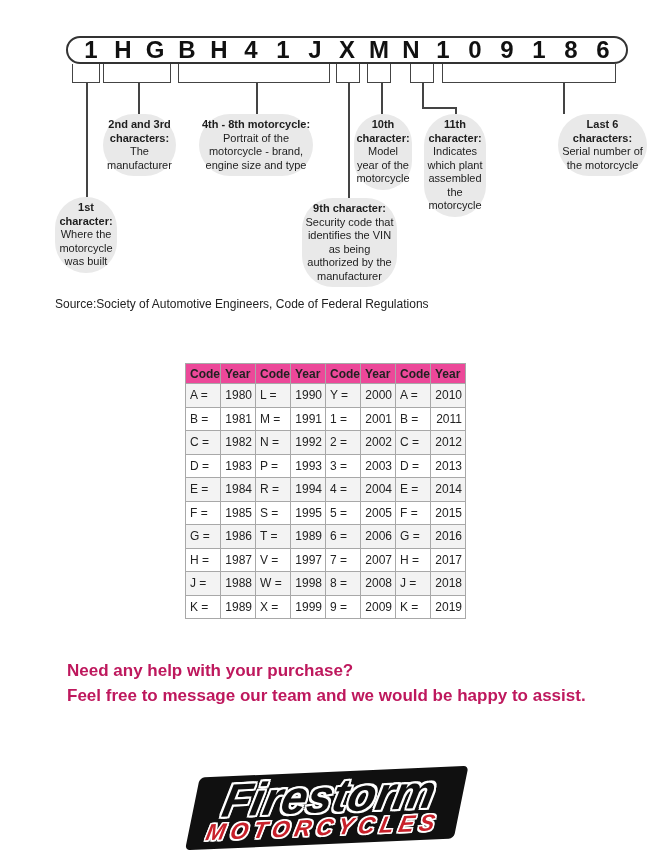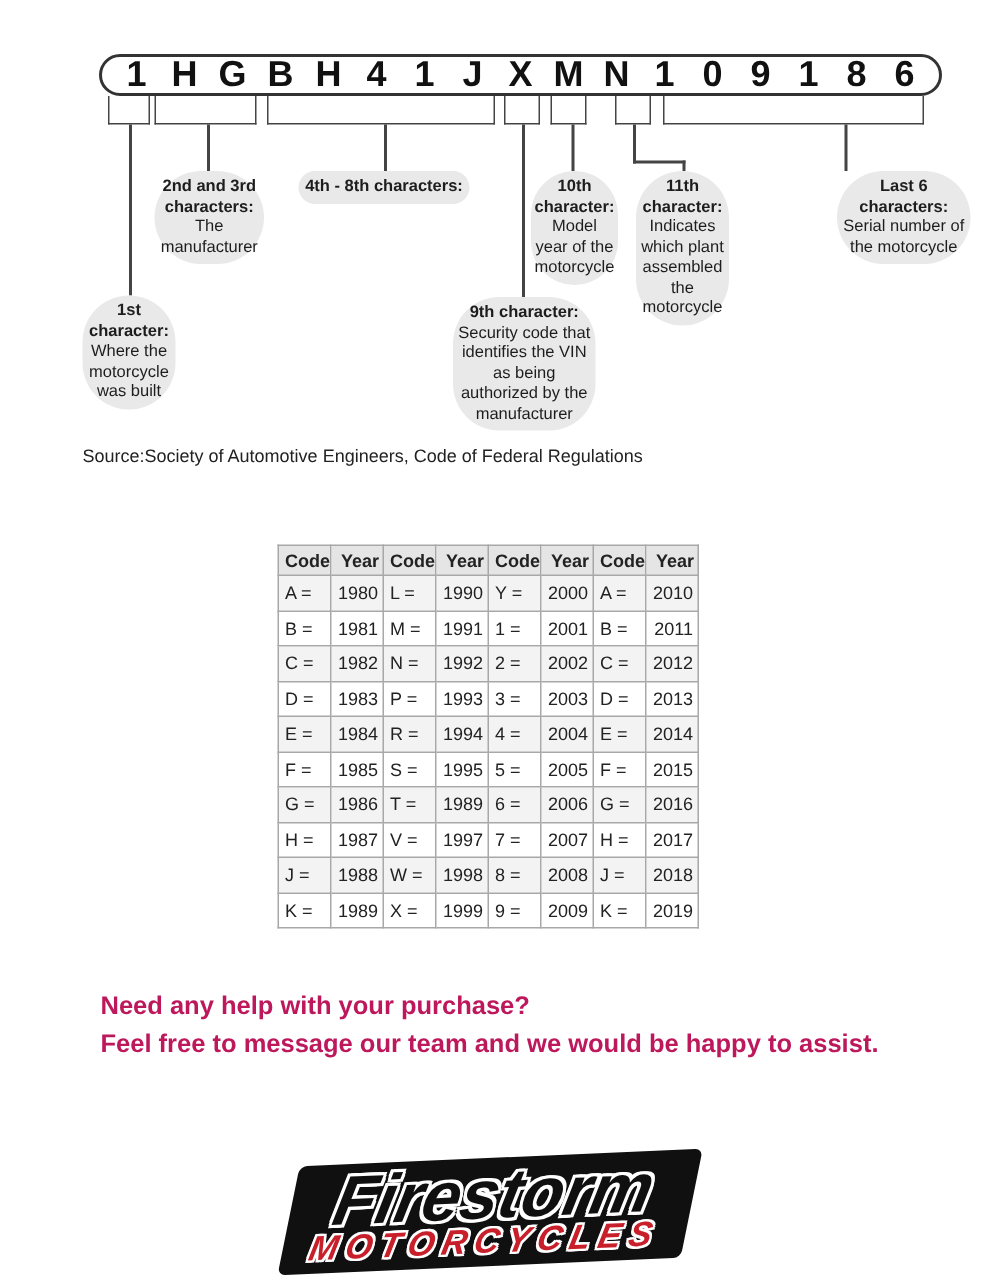--- a/index.html
+++ b/index.html
@@ -36,21 +36,21 @@
   
   .source-note{position:absolute;left:55px;top:297px;font-size:12px;color:#222;}
   .source-note .src-label{margin-right:0;}
   
   .table-wrap{position:absolute;left:185px;top:363px;}
   table.year-table{border-collapse:collapse;table-layout:fixed;width:281px;}
   table.year-table th,table.year-table td{
     border:1px solid #a8a8a8;width:35px;box-sizing:border-box;
     font-size:12px;color:#222;white-space:nowrap;overflow:hidden;
   }
-  table.year-table th{height:20px;font-weight:bold;text-align:center;padding:0 0 0 4px;background:#e5e5e5;}
+  table.year-table th{height:20px;font-weight:bold;text-align:left;padding:0 0 0 4px;background:#ec4899;}
   table.year-table td{height:23.5px;}
   td.code-cell{text-align:left;padding-left:4px;}
   td.year-cell{text-align:right;padding-right:3px;}
   table.year-table tr:nth-child(odd) td{background:#f3f3f3;}
   table.year-table tr:nth-child(even) td{background:#ffffff;}
   
   .help-text{
     position:absolute;top:658px;left:67px;width:520px;text-align:left;
     font-size:17px;font-weight:bold;line-height:25px;color:#be185d;
   }
@@ -121,21 +121,22 @@
 
   <div class="label-box" style="left:55px;top:197px;width:62px;">
     <span class="lbl-title">1st character:</span>
     <span class="lbl-body">Where the motorcycle was built</span>
   </div>
   <div class="label-box" style="left:103px;top:114px;width:73px;">
     <span class="lbl-title">2nd and 3rd characters:</span>
     <span class="lbl-body">The manufacturer</span>
   </div>
   <div class="label-box" style="left:199px;top:114px;width:114px;">
-    <span class="lbl-title">4th - 8th characters:</span>
+    <span class="lbl-title">4th - 8th motorcycle:</span>
+    <span class="lbl-body">Portrait of the motorcycle - brand, engine size and type</span>
   </div>
   <div class="label-box" style="left:302px;top:198px;width:95px;">
     <span class="lbl-title">9th character:</span>
     <span class="lbl-body">Security code that identifies the VIN as being authorized by the manufacturer</span>
   </div>
   <div class="label-box" style="left:354px;top:114px;width:58px;">
     <span class="lbl-title">10th character:</span>
     <span class="lbl-body">Model year of the motorcycle</span>
   </div>
   <div class="label-box" style="left:424px;top:114px;width:62px;">

